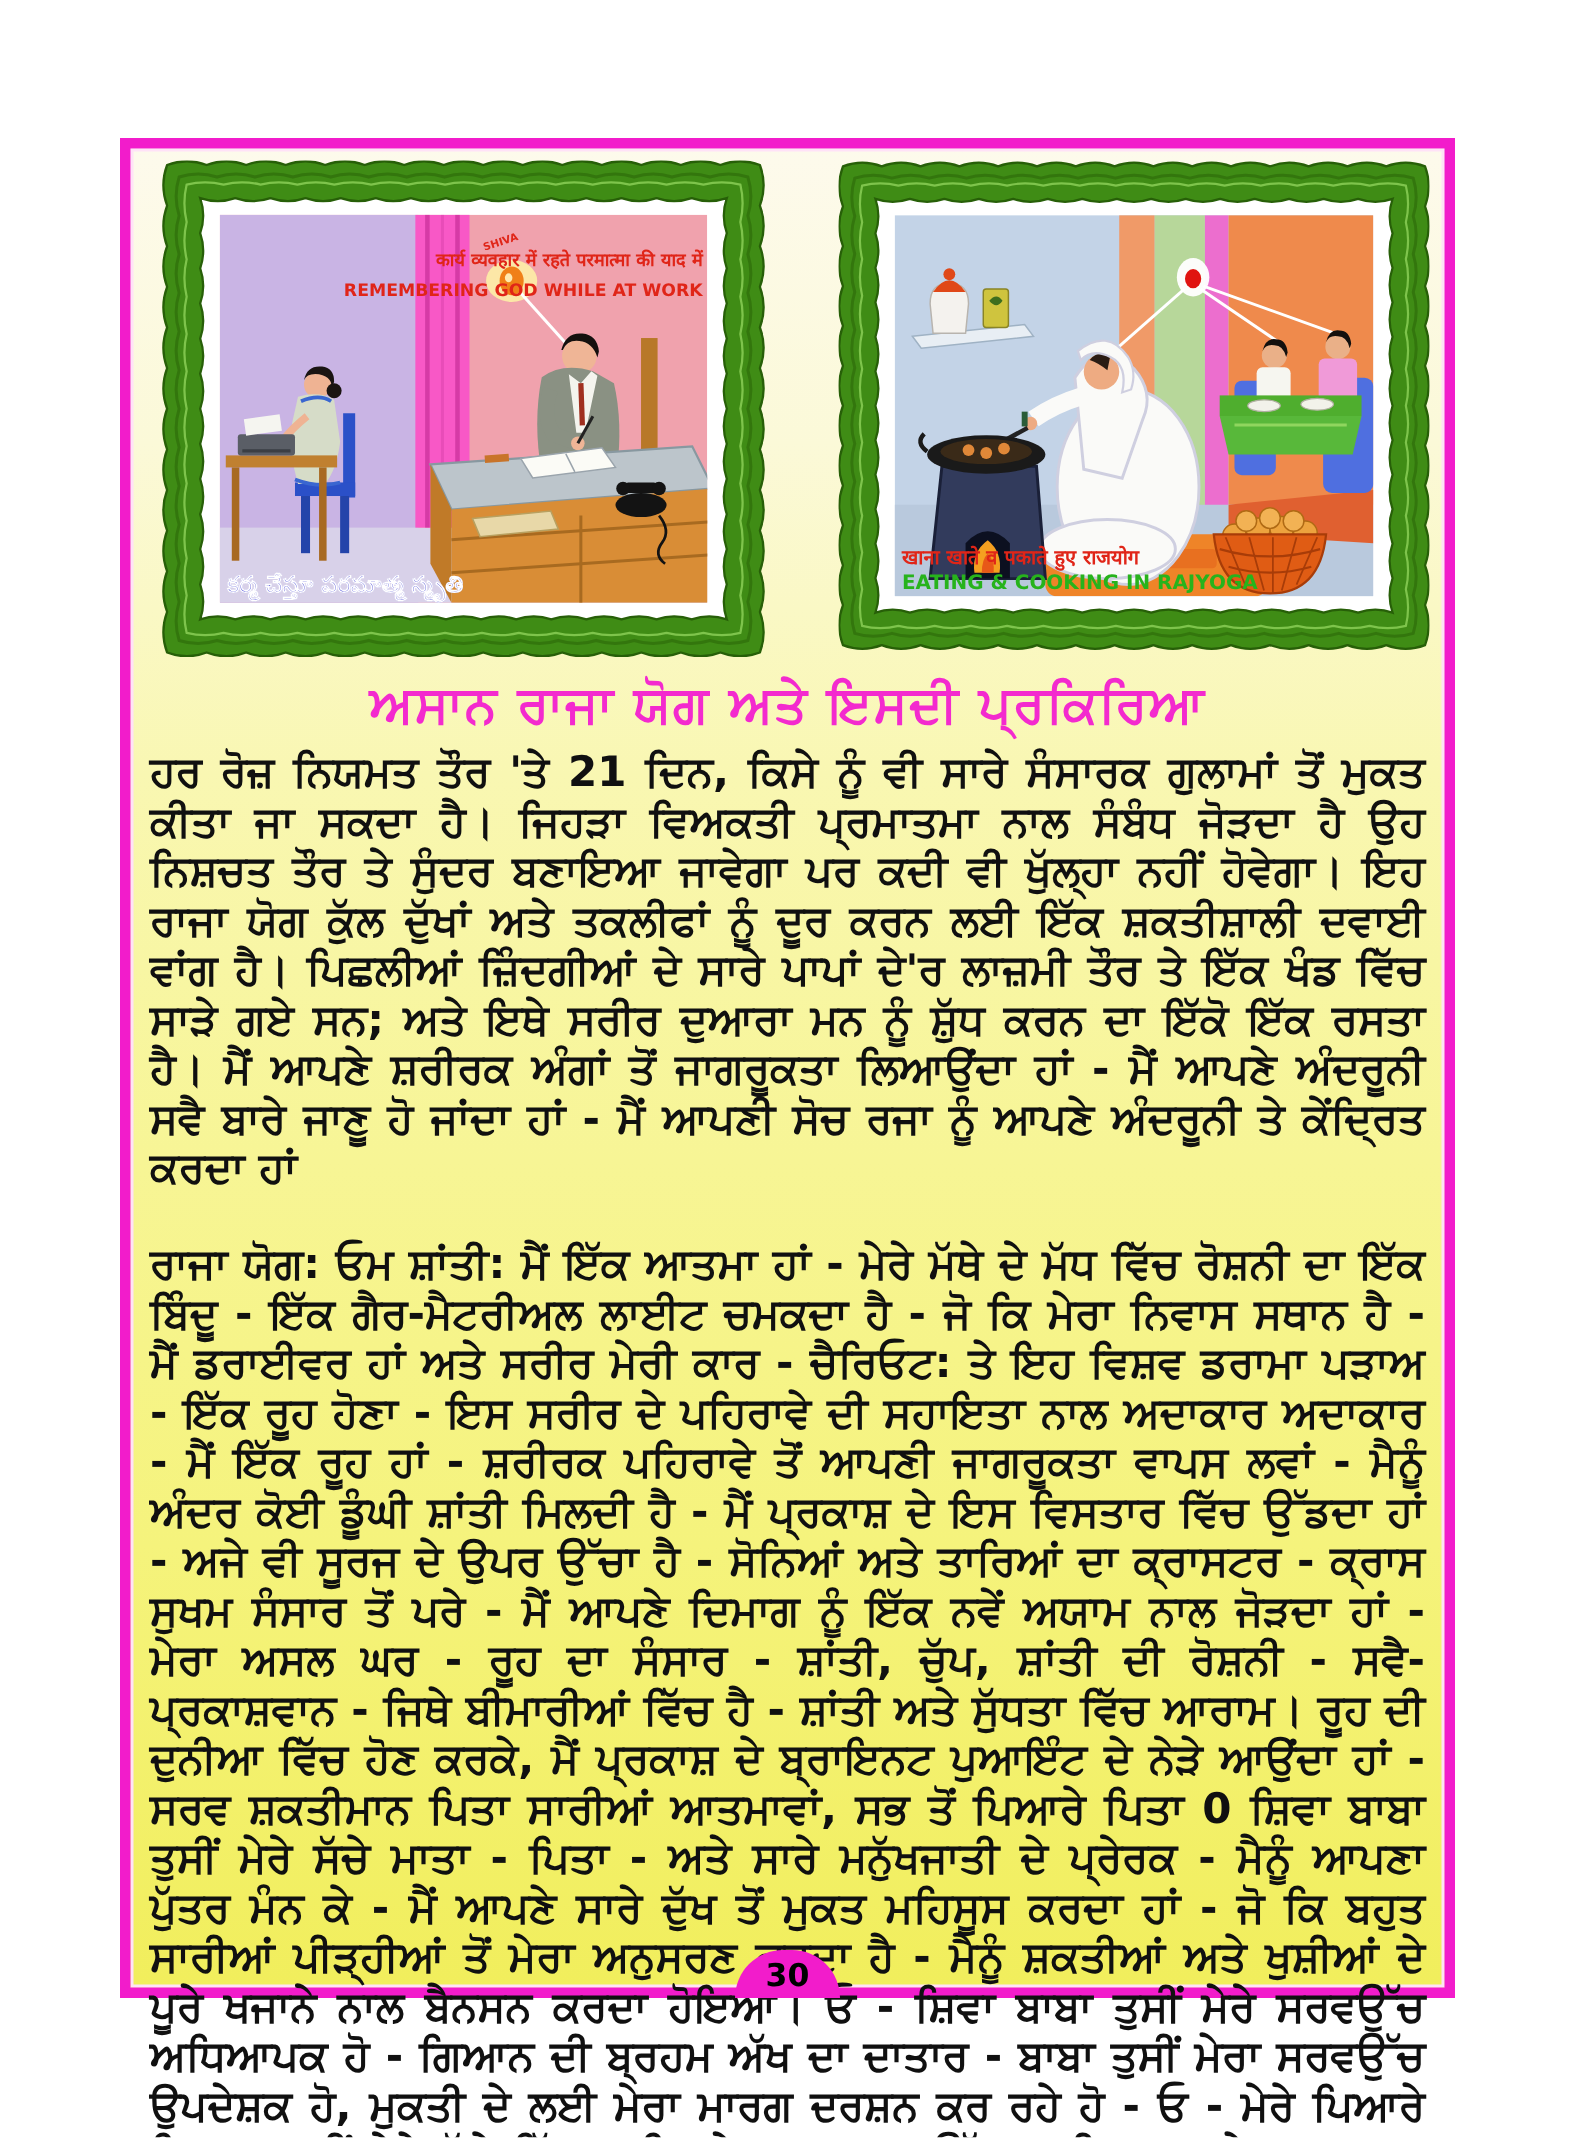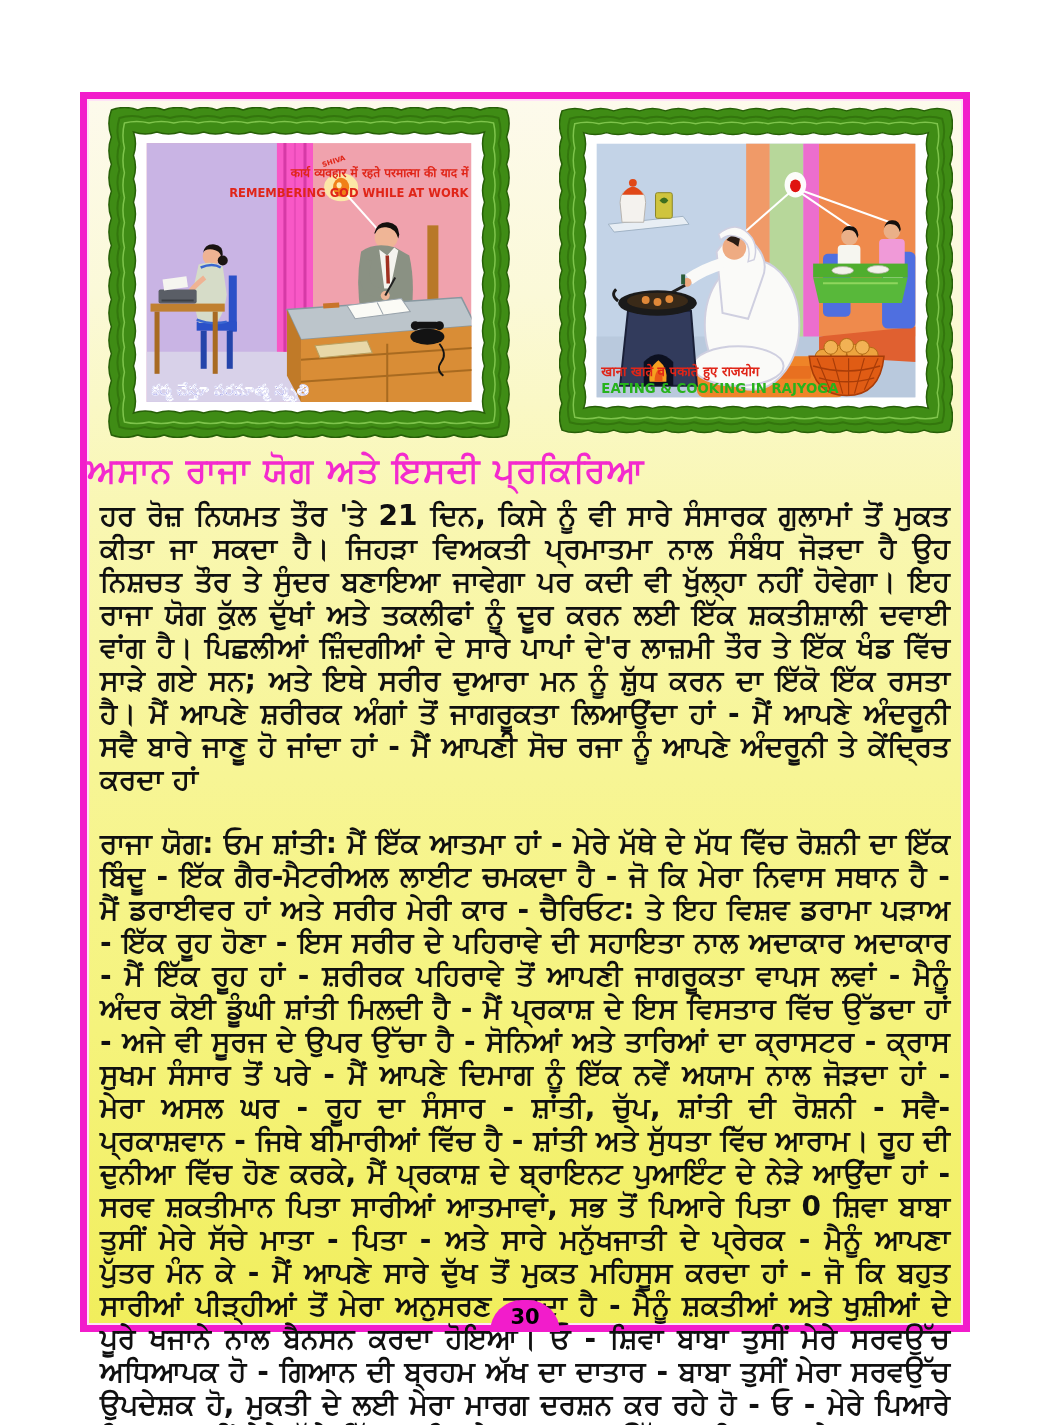--- a/index.html
+++ b/index.html
@@ -6,21 +6,21 @@
   .page{position:relative;width:1050px;height:1425px;background:#ffffff;overflow:hidden;
         font-family:"DejaVu Sans","Liberation Sans",sans-serif;}
   .frame{position:absolute;left:80px;top:92px;width:876px;height:1226px;
          border:7px solid #f21ccb;
          background:linear-gradient(180deg,#fdfaec 0%,#fbf9d8 16%,#f9f7b2 34%,#f7f595 55%,#f5f37c 76%,#f1ee5c 100%);
          box-shadow:inset 0 0 0 2px #ffe2f7;}
   .images-row{display:flex;justify-content:space-between;align-items:flex-start;
               padding:8px 10px 0 20px;}
   .pic{margin:0;line-height:0;}
   .pic svg{display:block;}
-  h1.title{margin:12px 0 8px 0;text-align:left;color:#f32ace;
+  h1.title{margin:12px 0 8px 0;text-align:center;color:#f32ace;
            font-size:34px;font-weight:bold;letter-spacing:1px;}
   .body-text{padding:0 13px;color:#101010;font-size:28px;line-height:33px;
              text-align:justify;font-weight:600;}
   .body-text p{margin:0 0 31px 0;}
   .body-text p:last-child{margin-bottom:0;}
   .page-num{position:absolute;left:50%;bottom:-7px;transform:translateX(-50%);
             width:70px;height:32px;background:#f21ccb;
             border-radius:70px 70px 0 0;display:flex;align-items:flex-end;justify-content:center;
             color:#000000;font-weight:bold;font-size:21px;padding-bottom:3px;box-sizing:border-box;}
   .cap-red{fill:#e02518;font-weight:bold;}

